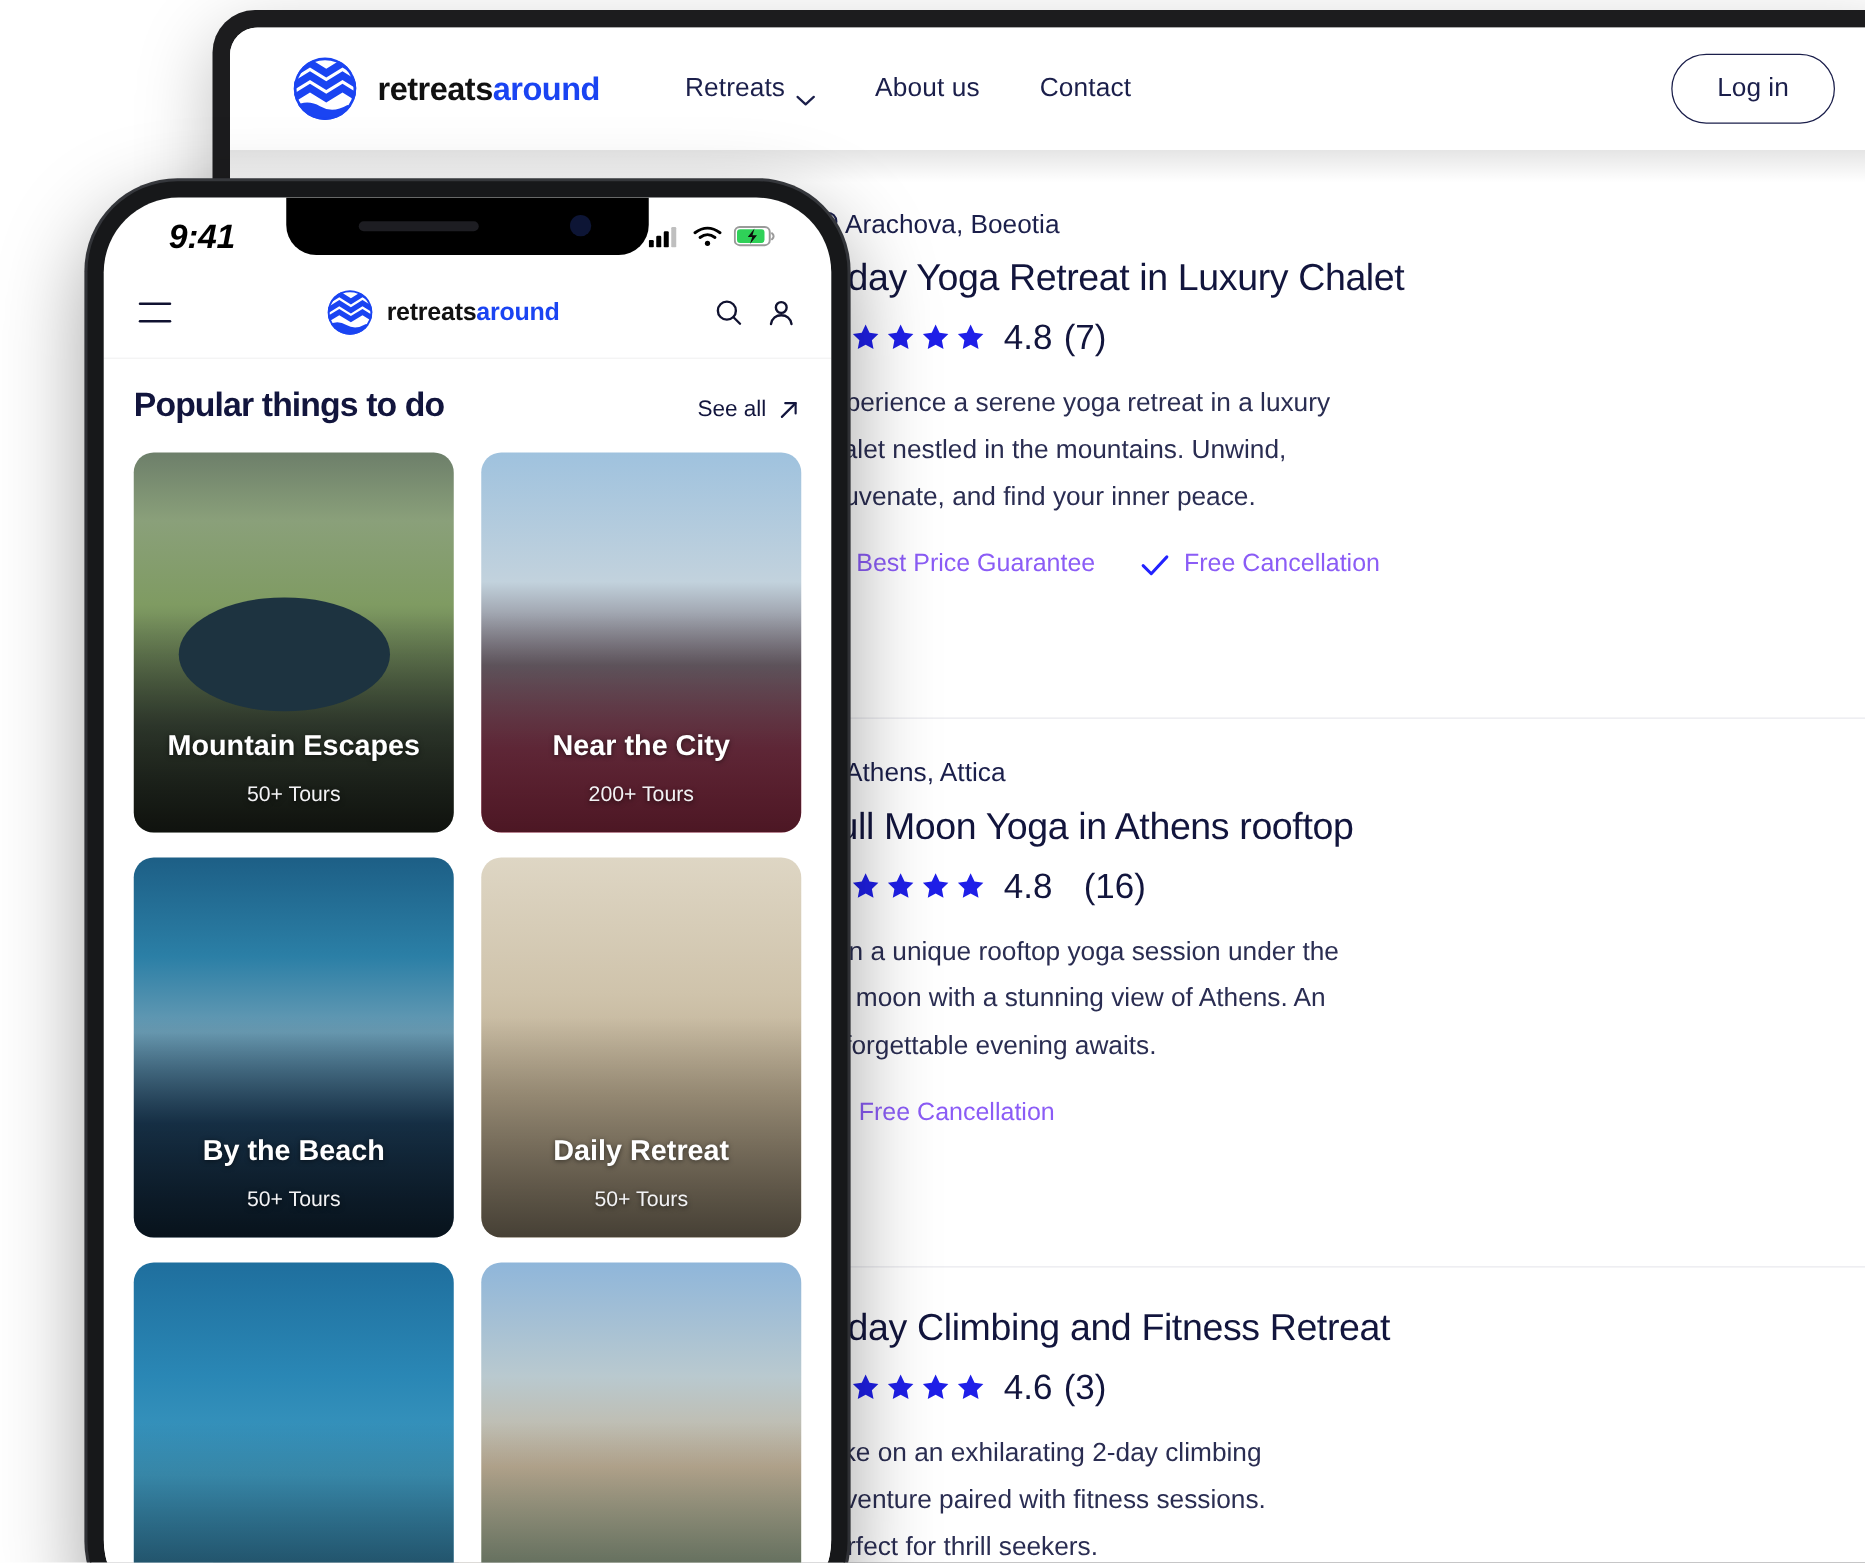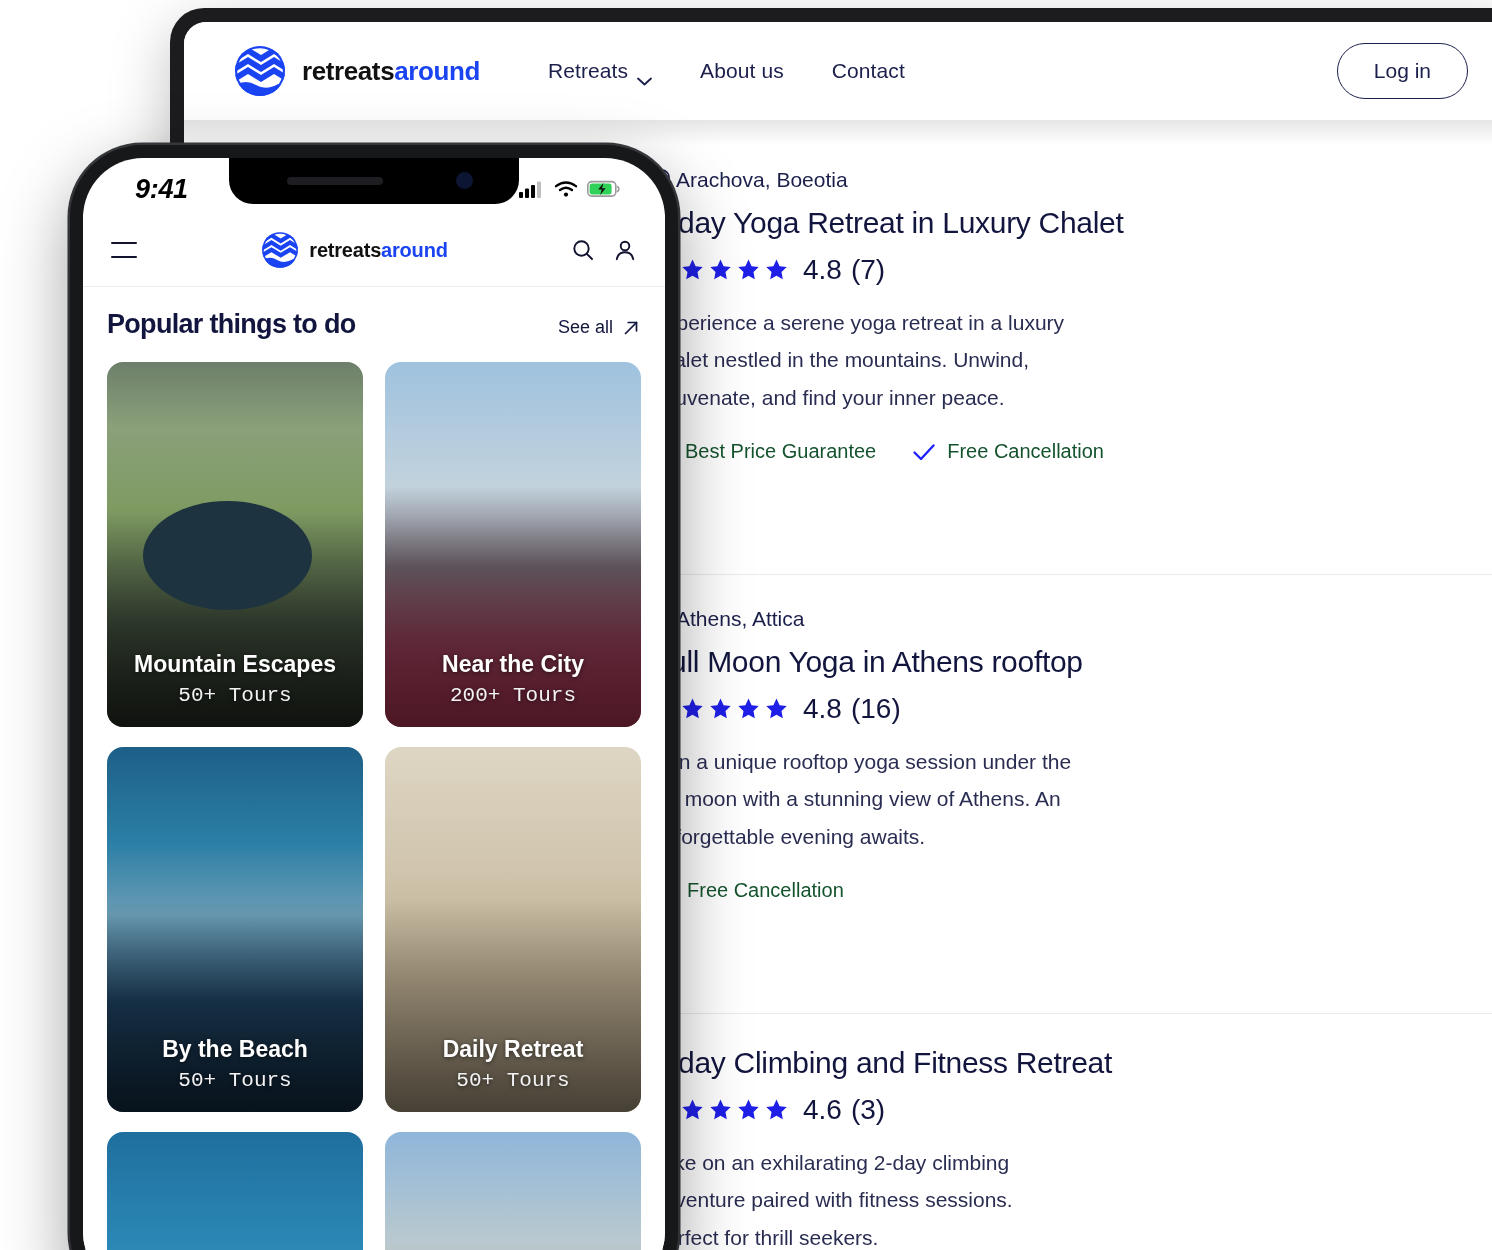--- a/index.html
+++ b/index.html
@@ -90,21 +90,21 @@
   .loc { display: flex; align-items: center; gap: 4px; font-size: 21px; color: #1b1f4b; margin-bottom: 14px; }
   .card-title {
     font-size: 30px; font-weight: 500; color: #12153d;
     letter-spacing: -.3px; white-space: nowrap; margin-bottom: 14px;
   }
   .rating { display: flex; align-items: center; gap: 9px; margin-bottom: 18px; }
   .stars { display: flex; gap: 3px; }
   .rating-text { font-size: 28px; color: #12153d; margin-left: 5px; }
   .desc { font-size: 21px; line-height: 1.78; color: #2a2d52; max-width: 430px; }
   .perks { display: flex; gap: 36px; margin-top: 24px; }
-  .perk { display: flex; align-items: center; gap: 11px; font-size: 20px; color: #14532d; white-space: nowrap; }
+  .perk { display: flex; align-items: center; gap: 11px; font-size: 20px; color: #8b5cf6; white-space: nowrap; }
 
   
   .img-chalet { background:
       radial-gradient(circle at 72% 88%, #f2f6f8 0 22%, rgba(242,246,248,0) 60%),
       linear-gradient(to bottom, #2ea3ab 0%, #57c2c4 26%, #cfe4e4 44%, #e9f1f2 58%, #f4f8f8 100%);
   }
   .chalet-trees { position: absolute; inset: 0; }
   .chalet-house { position: absolute; left: 16%; top: 44%; width: 58%; height: 32%; }
   .img-rooftop { background: linear-gradient(to bottom, #8ebbe0 0%, #b7d3e8 42%, #d9d3cb 58%, #b5a99b 74%, #9c7f75 100%); }
   .img-climb { background: linear-gradient(to bottom, #7b8fc4 0%, #c6b6bd 34%, #f0c98a 60%, #f6dca6 76%, #d6a97a 100%); }
@@ -150,27 +150,27 @@
   .phone-brand-name .accent { color: #1a44f2; }
   .phone-head-icons { display: flex; align-items: center; gap: 18px; }
   .phone-divider { height: 1px; background: #ececed; }
 
   .phone-body { padding: 22px 24px 0 24px; background: #fff; }
   .sec-head { display: flex; align-items: baseline; justify-content: space-between; margin-bottom: 22px; }
   .sec-title { font-size: 27px; font-weight: 700; color: #12153d; letter-spacing: -.7px; }
   .see-all { display: flex; align-items: center; gap: 8px; font-size: 18px; color: #12153d; cursor: pointer; }
   .tiles { display: grid; grid-template-columns: 1fr 1fr; gap: 20px 22px; }
   .tile {
-    position: relative; height: 365px; border-radius: 16px; overflow: hidden;
+    position: relative; height: 304px; border-radius: 16px; overflow: hidden;
     display: flex; flex-direction: column; align-items: center; justify-content: flex-end;
     padding-bottom: 20px; cursor: pointer;
   }
   .tile-scrim { position: absolute; inset: 0; background: linear-gradient(to bottom, rgba(0,0,0,0) 42%, rgba(0,0,0,.55) 100%); }
   .tile-label { position: relative; color: #fff; font-size: 23px; font-weight: 600; text-shadow: 0 1px 4px rgba(0,0,0,.55); }
-  .tile-sub { position: relative; color: #f2f2f4; font-size: 21px; margin-top: 6px; text-shadow: 0 1px 4px rgba(0,0,0,.55); font-family: Liberation Mono, monospace; }
+  .tile-sub { position: relative; color: #f2f2f4; font-size: 17px; margin-top: 16px; text-shadow: 0 1px 4px rgba(0,0,0,.55); }
 
   .t-mountain { background: linear-gradient(to bottom, #6d7f6a 0%, #8aa07a 18%, #7f9b62 40%, #3d4a3a 72%, #22281f 100%); }
   .t-mountain::after { content:''; position:absolute; left:14%; top:38%; width:66%; height:30%; background:#1d3340; border-radius:50%; }
   .t-city { background: linear-gradient(to bottom, #9fc2de 0%, #c2d2dd 34%, #6b5f68 56%, #8e3a52 78%, #a8324f 100%); }
   .t-beach { background: linear-gradient(to bottom, #1d5f86 0%, #2b7fa6 26%, #6a9cb4 46%, #1d3f5c 70%, #12293e 100%); }
   .t-daily { background: linear-gradient(to bottom, #ded6c4 0%, #cfc3ab 36%, #b8a98e 62%, #9c8e76 100%); }
   .t-yoga-sea { background: linear-gradient(to bottom, #1f6f9e 0%, #2a87b5 30%, #3f9ac0 56%, #2c6d91 100%); }
   .t-villa { background: linear-gradient(to bottom, #8fb6da 0%, #b9c9cf 30%, #c4b49a 54%, #9fae93 78%, #5f9fa0 100%); }
 
   .star { display:block; }
@@ -383,21 +383,21 @@
                     <path d="M12 1.6 L15.1 8.2 L22.2 9.1 L17 14.1 L18.3 21.2 L12 17.8 L5.7 21.2 L7 14.1 L1.8 9.1 L8.9 8.2 Z" fill="#1f1fe8"></path>
                   </svg>
                 <svg class="star" width="25" height="24" viewBox="0 0 24 24">
                     <path d="M12 1.6 L15.1 8.2 L22.2 9.1 L17 14.1 L18.3 21.2 L12 17.8 L5.7 21.2 L7 14.1 L1.8 9.1 L8.9 8.2 Z" fill="#1f1fe8"></path>
                   </svg>
                 <svg class="star" width="25" height="24" viewBox="0 0 24 24">
                     <path d="M12 1.6 L15.1 8.2 L22.2 9.1 L17 14.1 L18.3 21.2 L12 17.8 L5.7 21.2 L7 14.1 L1.8 9.1 L8.9 8.2 Z" fill="#1f1fe8"></path>
                   </svg>
               </span>
               <span class="rating-text">4.8</span>
-              <span class="rating-text" style="margin-left:0">(16)</span>
+              <span class="rating-text" style="margin-left:16px">(16)</span>
             </div>
             <div class="desc">Join a unique rooftop yoga session under the full moon with a stunning view of Athens. An unforgettable evening awaits.</div>
             <div class="perks">
               <span class="perk">
                 <svg width="24" height="20" viewBox="0 0 24 20">
                     <path d="M2.5 10.5 L9 17 L21.5 3.5" fill="none" stroke="#2222ff" stroke-width="2.4" stroke-linecap="round" stroke-linejoin="round"></path>
                   </svg>
                 <span>Free Cancellation</span>
               </span>
             </div>

